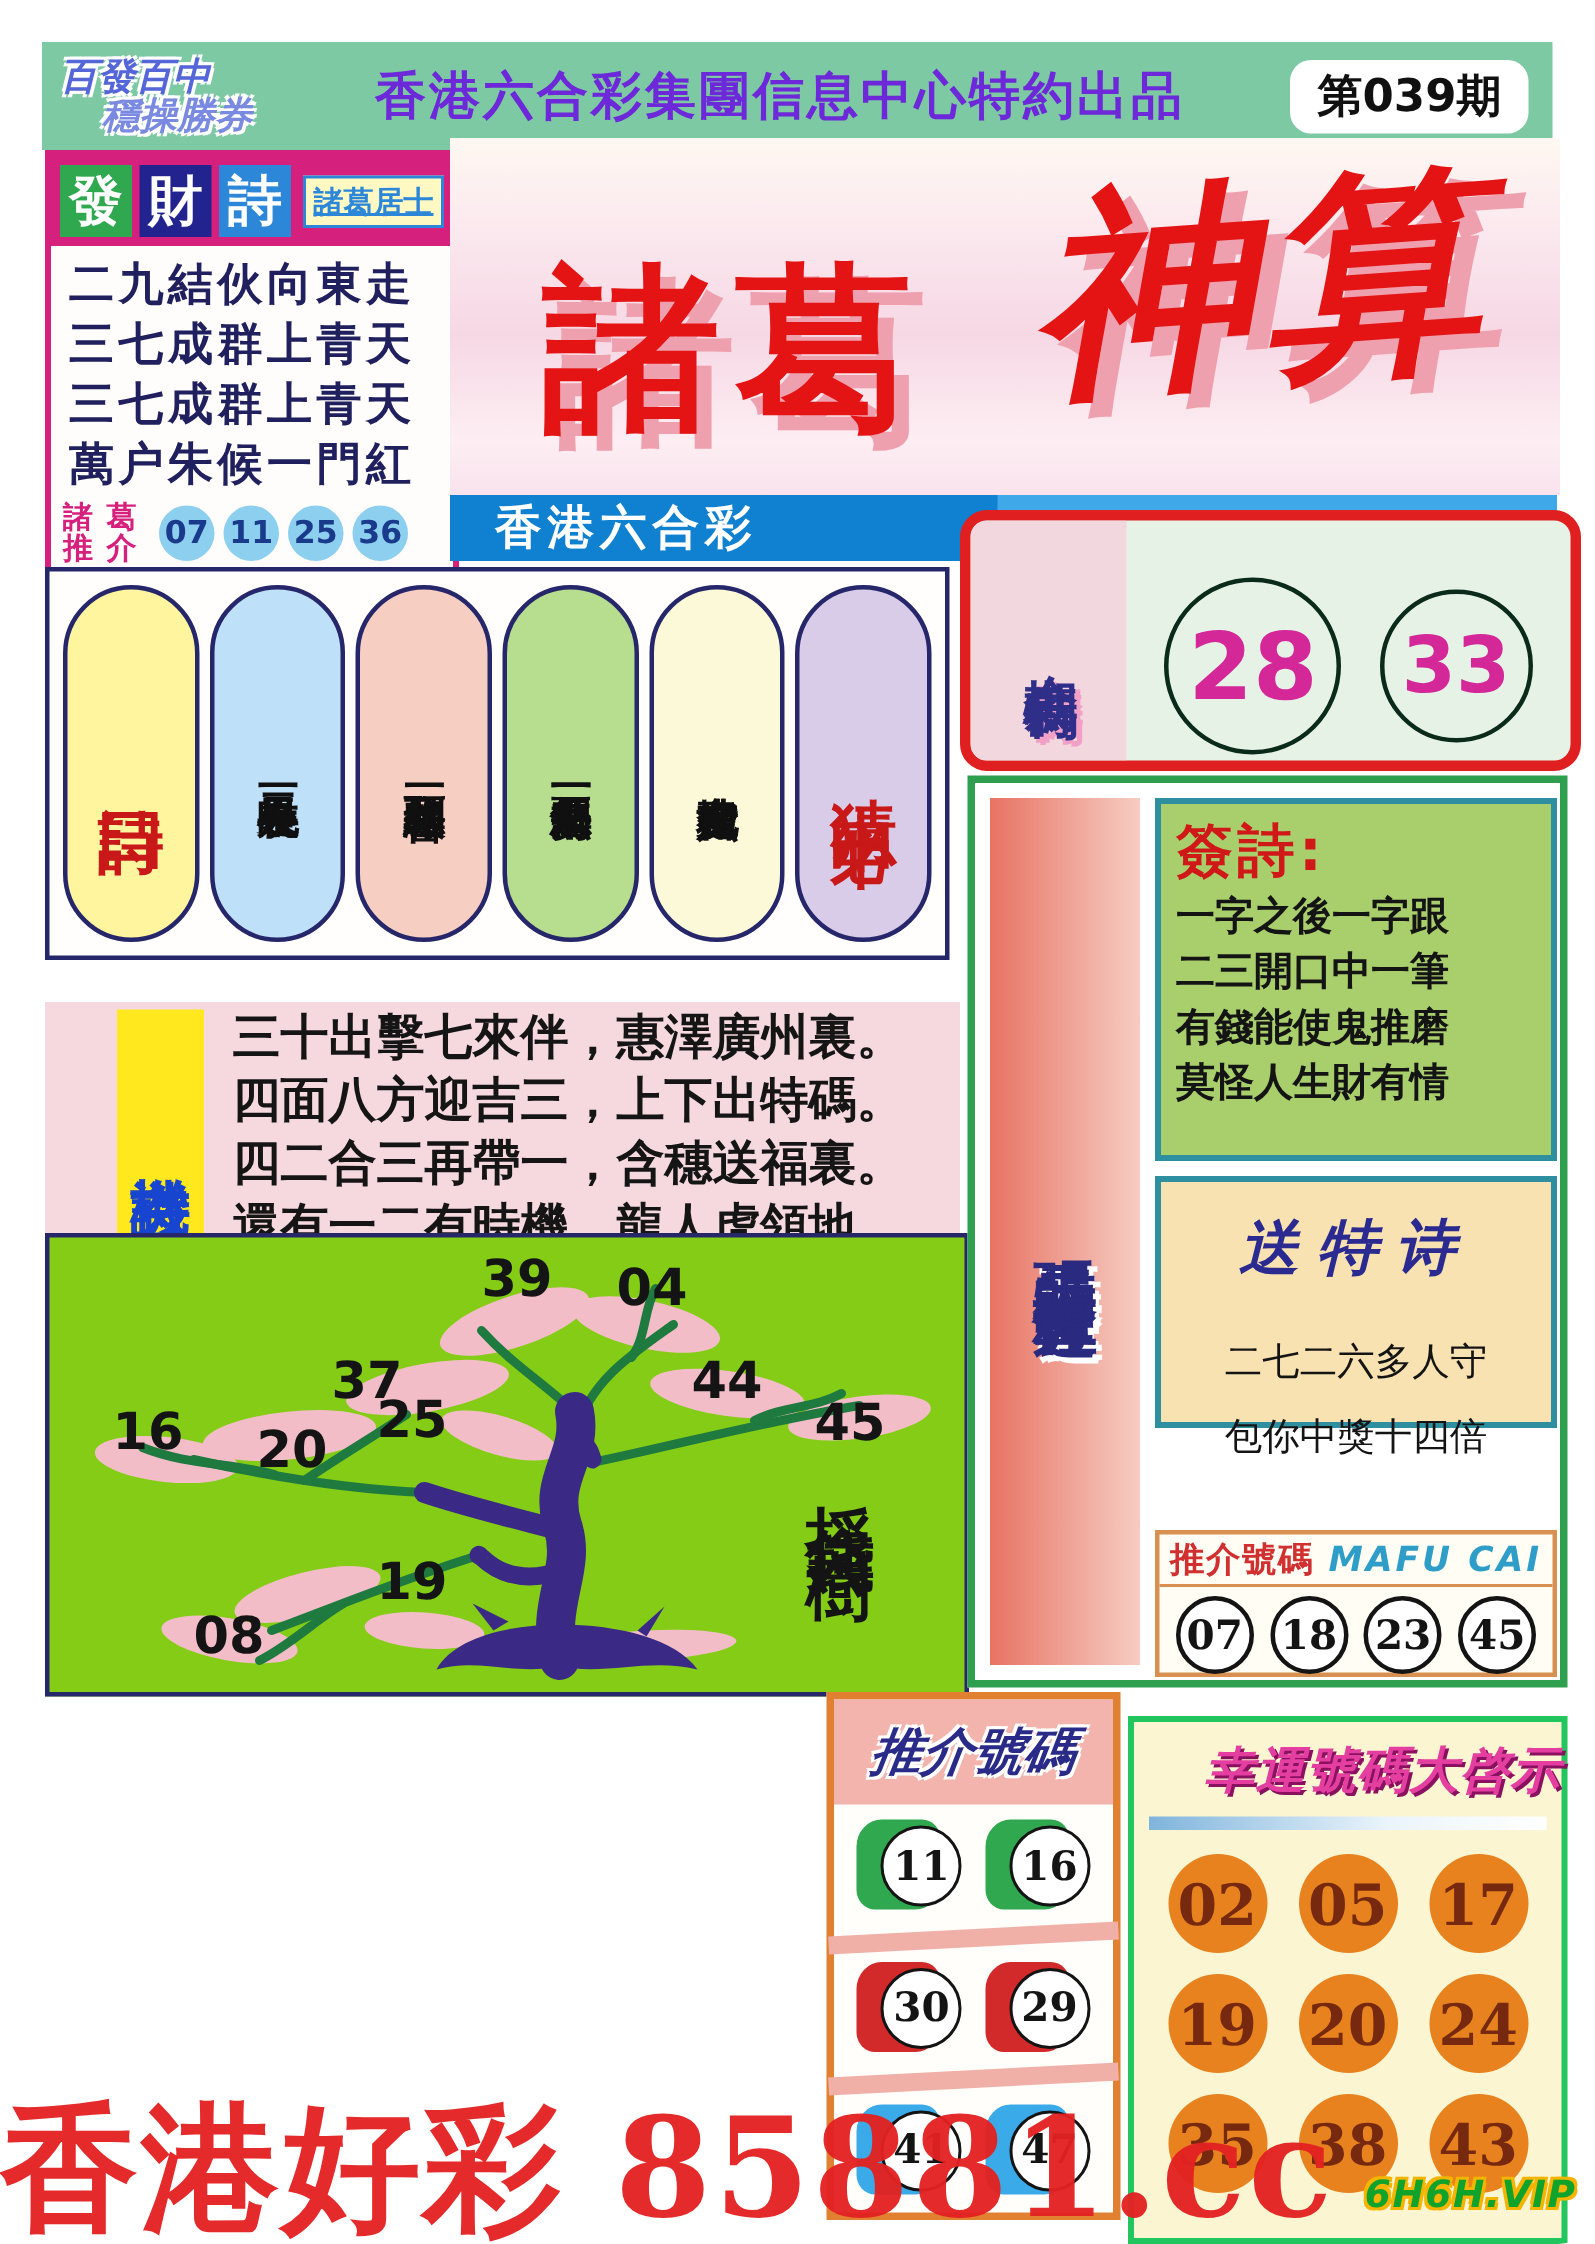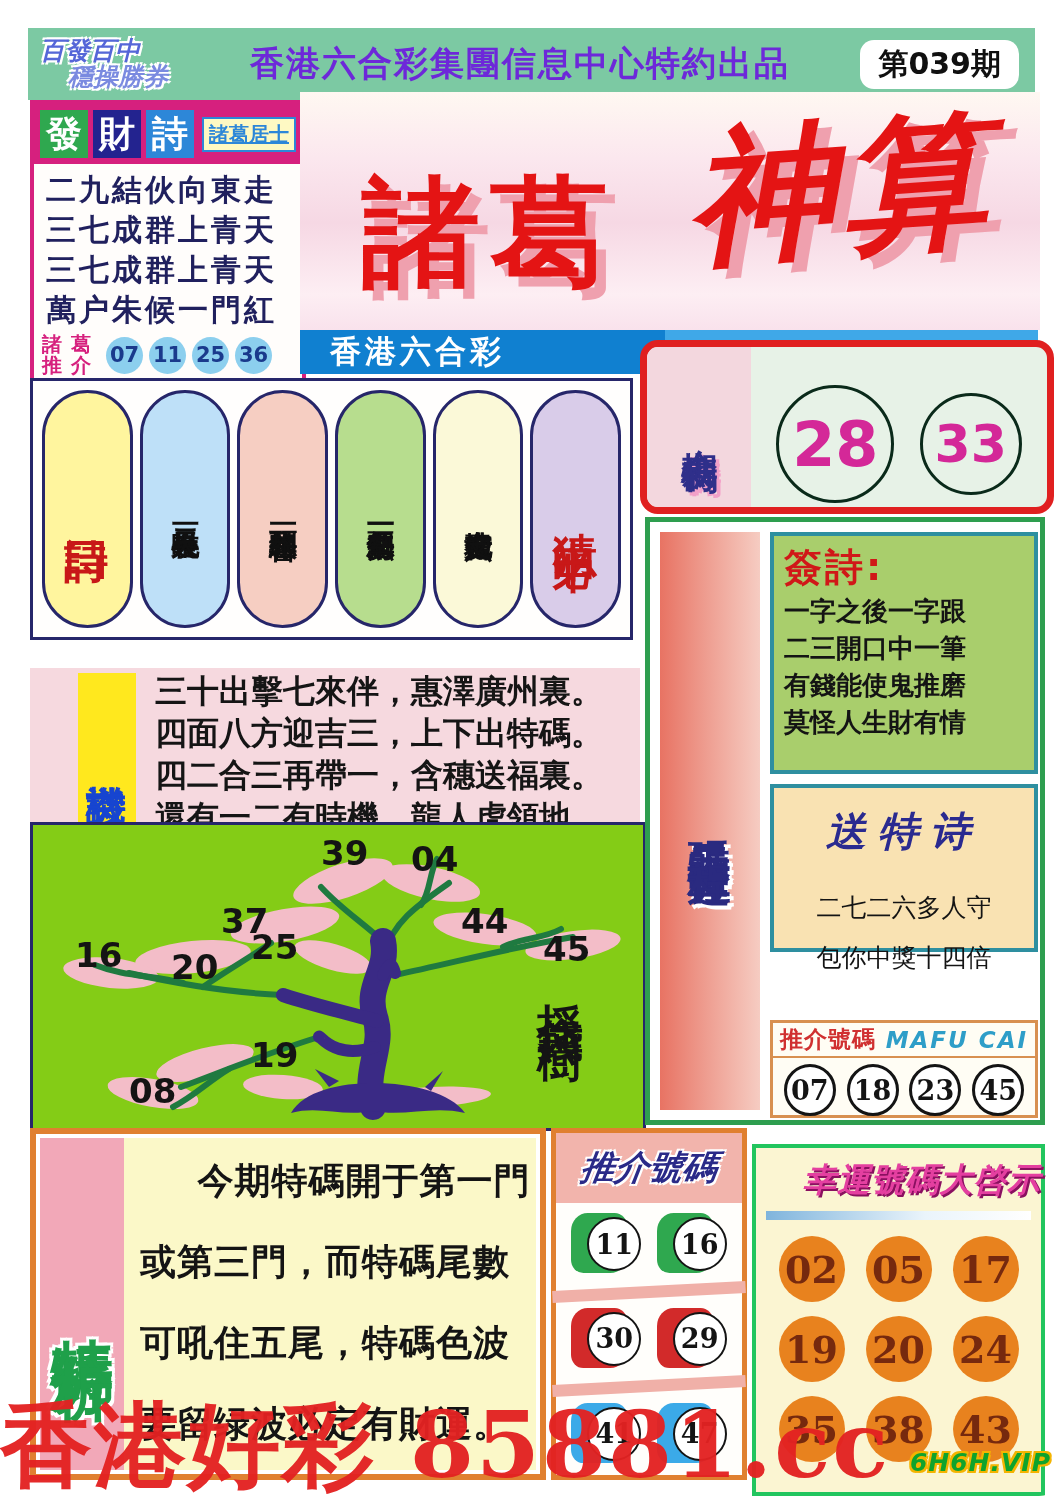--- a/index.html
+++ b/index.html
@@ -328,31 +328,20 @@
       </div>
       <div class="mafu-nums" id="mafu-nums">
           <div class="mafu-ball">07</div>
           <div class="mafu-ball">18</div>
           <div class="mafu-ball">23</div>
           <div class="mafu-ball">45</div>
         </div>
     </div>
   </div>
 
-  <div class="abs analysis-box">
-    <div class="analysis-strip">
-      <span>特碼分析</span>
-    </div>
-    <div class="analysis-lines" id="analysis-lines">
-        <div>今期特碼開于第一門</div>
-        <div>或第三門，而特碼尾數</div>
-        <div>可吼住五尾，特碼色波</div>
-        <div>要留绿波必定有財運。</div>
-      </div>
-  </div>
 
   <div class="abs recommend-col">
     <div class="rc-head">
       <span>推介號碼</span>
     </div>
     <div class="rc-body" id="rc-body">
         <div class="shield-row">
           <div class="shield">
             <div class="blob" style="background: rgb(47, 168, 79);"></div>
             <div class="ring">11</div>

